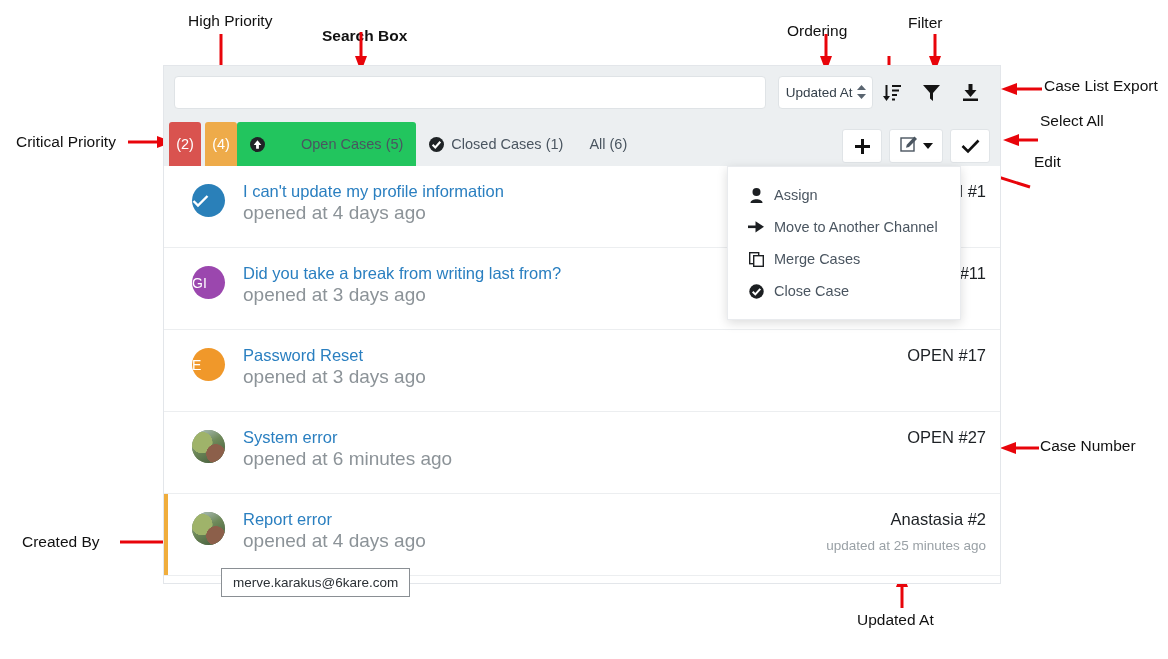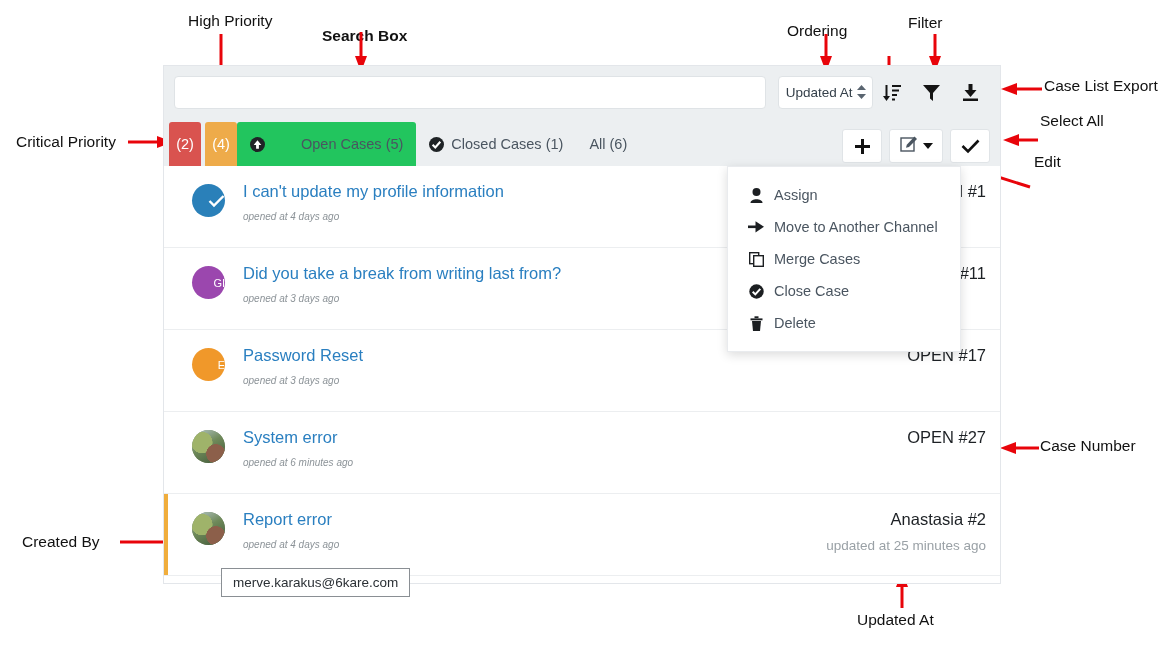--- a/index.html
+++ b/index.html
@@ -222,23 +222,23 @@
     width: 4px;
     background: #f0ad3c;
   }
   .avatar {
     flex: 0 0 auto;
     width: 33px;
     height: 33px;
     border-radius: 50%;
     display: flex;
     align-items: center;
-    justify-content: flex-end;
+    justify-content: flex-start;
     color: #ffffff;
-    font-size: 11px;
+    font-size: 14px;
     margin: 3px 18px 0 14px;
     overflow: hidden;
     position: relative;
   }
   .avatar.photo { background: #7b8b6f; }
   .avatar.photo .ph-sky {
     position: absolute; inset: 0;
     background:
       radial-gradient(circle at 72% 72%, #8c5f4a 0 28%, rgba(0,0,0,0) 29%),
       radial-gradient(circle at 30% 38%, #9fb36a 0 34%, rgba(0,0,0,0) 35%),
@@ -247,24 +247,22 @@
   .case-main { flex: 1 1 auto; min-width: 0; }
   .case-title {
     font-size: 16.5px;
     color: #2a7fc0;
     text-decoration: none;
     display: inline-block;
     line-height: 1.25;
     cursor: pointer;
   }
   .case-sub {
-    margin-top: 9px;
-    font-size: 10px;
+    font-size: 19px;
     color: #8c9398;
-    font-style: italic;
   }
   .case-meta {
     flex: 0 0 auto;
     text-align: right;
     padding-top: 1px;
   }
   .case-number {
     font-size: 16.5px;
     color: #1d2125;
     white-space: nowrap;
@@ -593,29 +591,19 @@
       </div>
       <div class="menu-item">
         <span class="m-ico">
           <svg width="15" height="15" viewBox="0 0 15 15">
               <circle cx="7.5" cy="7.5" r="7.2" fill="#1c1f22"></circle>
               <polyline points="3.7,7.8 6.3,10.4 11.3,4.8" fill="none" stroke="#ffffff" stroke-width="2"></polyline>
             </svg>
         </span>
         <span>Close Case</span>
       </div>
-      <div class="menu-item">
-        <span class="m-ico">
-          <svg width="13" height="15" viewBox="0 0 13 15">
-              <rect x="0.5" y="2.4" width="12" height="1.9" fill="#1c1f22"></rect>
-              <rect x="4.5" y="0.3" width="4" height="1.9" fill="#1c1f22"></rect>
-              <path d="M2 5 L11 5 L10 15 L3 15 Z" fill="#1c1f22"></path>
-            </svg>
-        </span>
-        <span>Delete</span>
-      </div>
     </div>
 
   </div>
 
   <div class="tooltip">merve.karakus@6kare.com</div>
 
 </div>
 
 </body></html>

